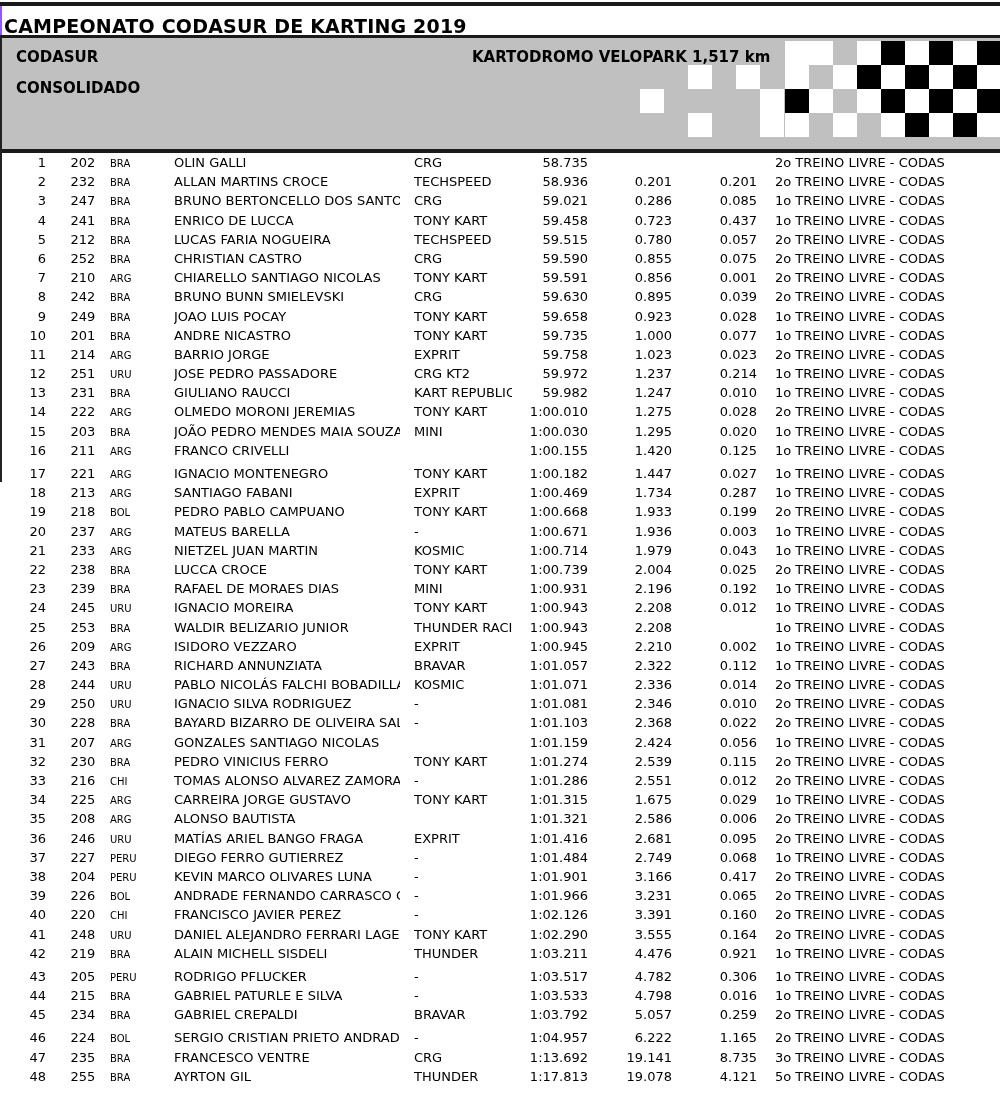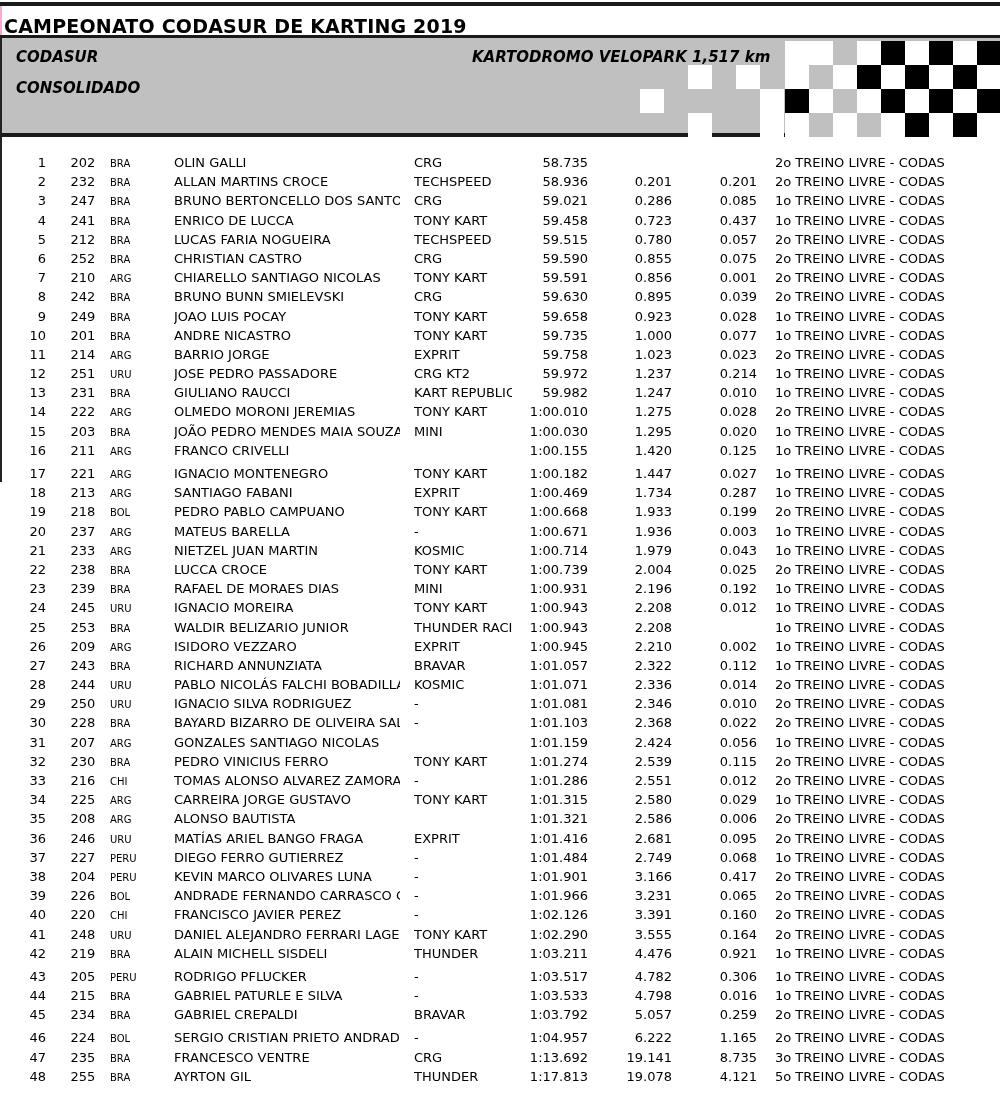--- a/index.html
+++ b/index.html
@@ -1,22 +1,22 @@
 <!DOCTYPE html>
 <html><head>
   <meta charset="utf-8">
   <style>
     * { box-sizing: border-box; margin: 0; padding: 0; }
     html, body { width: 1000px; height: 1108px; background: #fff; overflow: hidden; }
     body { position: relative; font-family: "DejaVu Sans", sans-serif; color: #000; }
 
     .top-rule { position: absolute; left: 0; top: 2px; width: 1000px; height: 4px; background: #1a1a1a; }
-    .title-bar { position: absolute; left: 0; top: 6px; width: 1000px; height: 30px; background: #fff; border-left: 2px solid #f9a8d4; }
+    .title-bar { position: absolute; left: 0; top: 6px; width: 1000px; height: 30px; background: #fff; border-left: 2px solid #8b5cf6; }
     .title { position: absolute; left: 2px; top: 9px; font-size: 19px; font-weight: bold; letter-spacing: 0.2px; white-space: nowrap; }
-    .header-box { position: absolute; left: 0; top: 35px; width: 1000px; height: 102px; background: #c0c0c0; border-top: 3px solid #1a1a1a; border-bottom: 4px solid #1a1a1a; border-left: 2px solid #222; font-style: italic; }
+    .header-box { position: absolute; left: 0; top: 35px; width: 1000px; height: 118px; background: #c0c0c0; border-top: 3px solid #1a1a1a; border-bottom: 4px solid #1a1a1a; border-left: 2px solid #222; }
     .org { position: absolute; left: 14px; top: 10px; font-size: 15px; font-weight: bold; }
     .subtitle { position: absolute; left: 14px; top: 41px; font-size: 15px; font-weight: bold; }
     .track { position: absolute; left: 470px; top: 10px; font-size: 15px; font-weight: bold; white-space: nowrap; }
     .flag { position: absolute; left: 0; top: 0; width: 1000px; height: 95px; }
     .flag .sq { position: absolute; width: 24px; height: 24px; }
 
     .left-bar { position: absolute; left: 0; top: 137px; width: 2px; background: #222; }
 
     .table { position: absolute; left: 10px; top: 153px; width: 945px; }
     .thead { position: relative; height 16px; height: 16px; border-bottom: 2px solid #333; }
@@ -459,21 +459,21 @@
         <span class="cell c-gap">0.012</span>
         <span class="cell c-session">2o TREINO LIVRE - CODAS</span>
       </div>
       <div class="row">
         <span class="cell c-pos">34</span>
         <span class="cell c-no">225</span>
         <span class="cell c-class">ARG</span>
         <span class="cell c-name">CARREIRA JORGE GUSTAVO</span>
         <span class="cell c-chassis">TONY KART</span>
         <span class="cell c-best">1:01.315</span>
-        <span class="cell c-diff">2.580</span>
+        <span class="cell c-diff">1.675</span>
         <span class="cell c-gap">0.029</span>
         <span class="cell c-session">1o TREINO LIVRE - CODAS</span>
       </div>
       <div class="row">
         <span class="cell c-pos">35</span>
         <span class="cell c-no">208</span>
         <span class="cell c-class">ARG</span>
         <span class="cell c-name">ALONSO BAUTISTA</span>
         <span class="cell c-chassis"></span>
         <span class="cell c-best">1:01.321</span>

